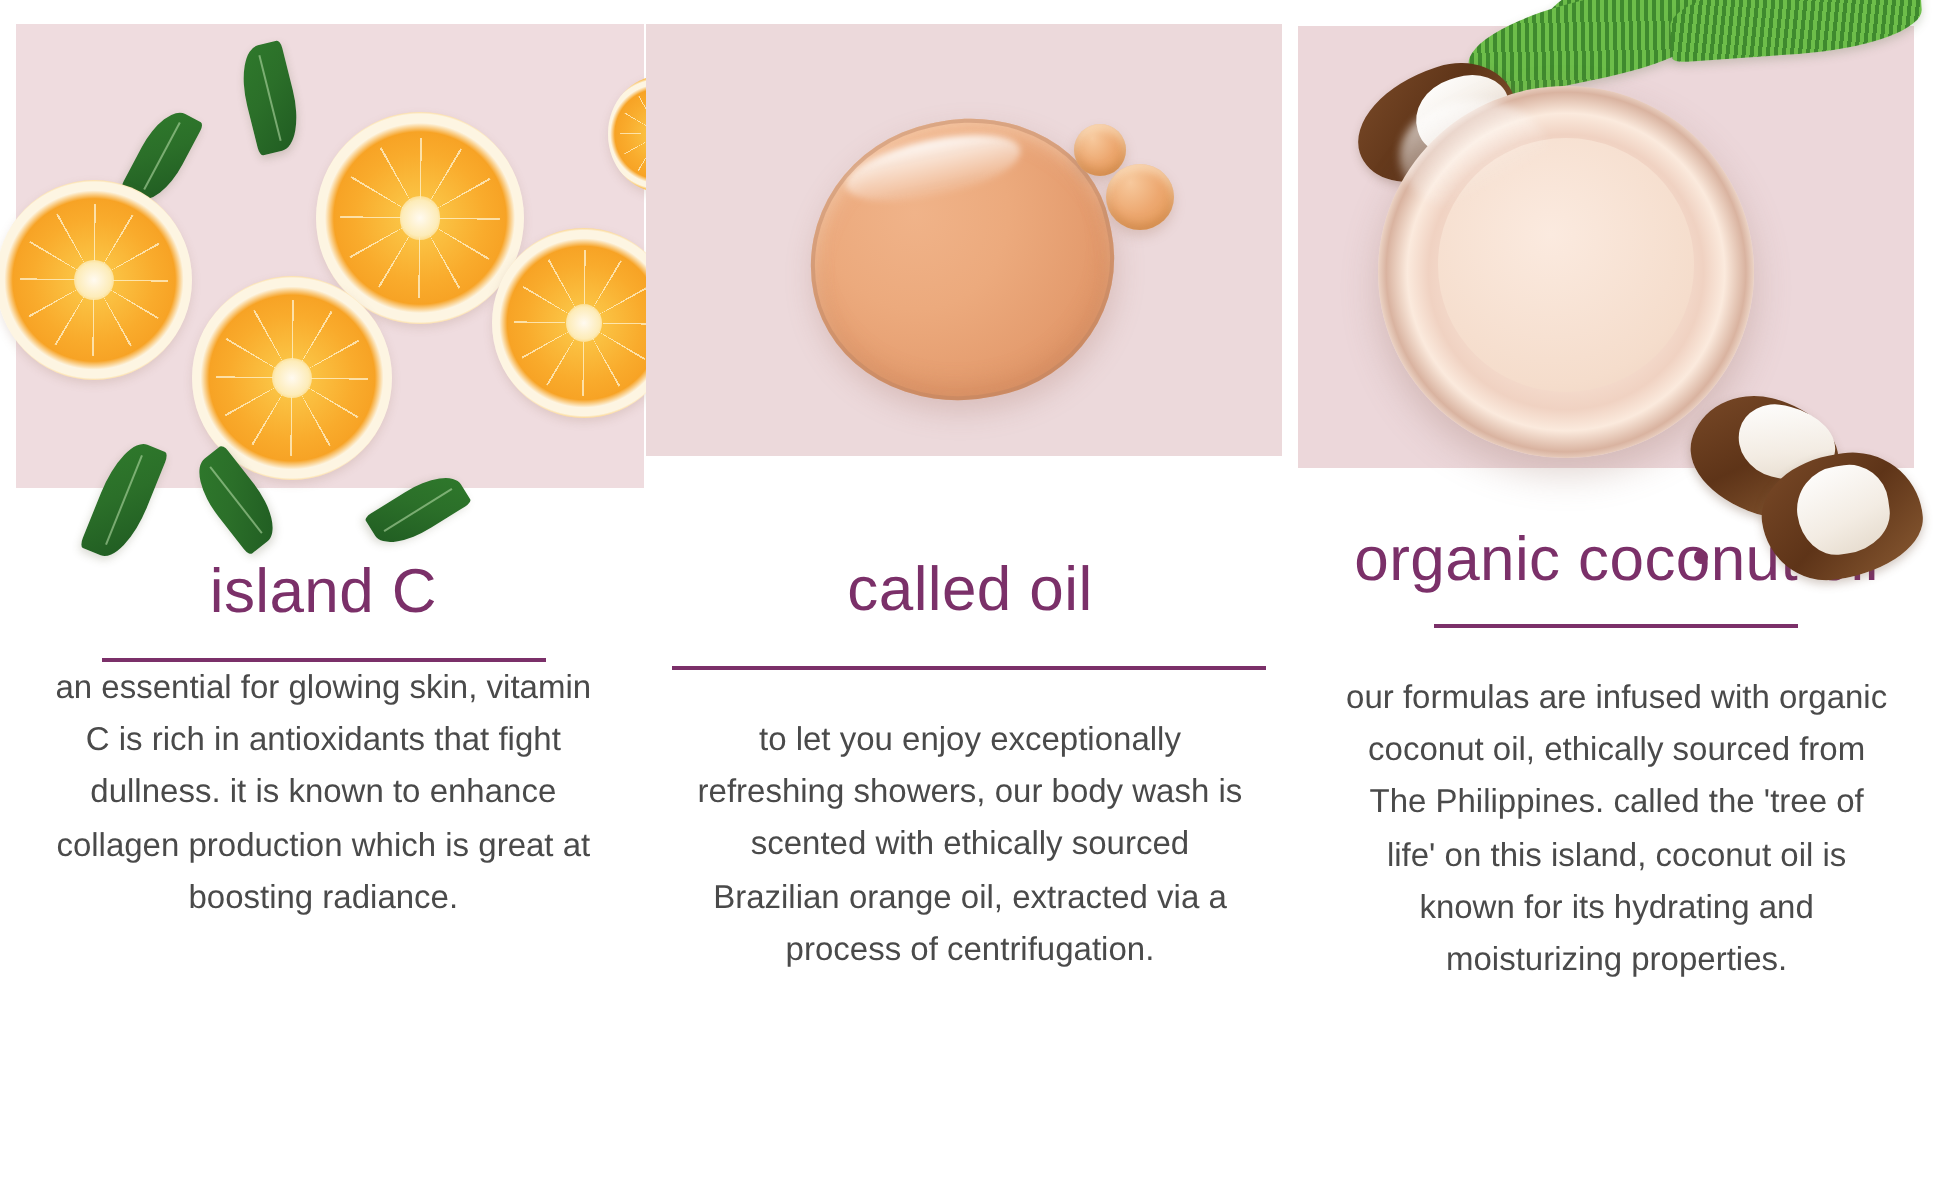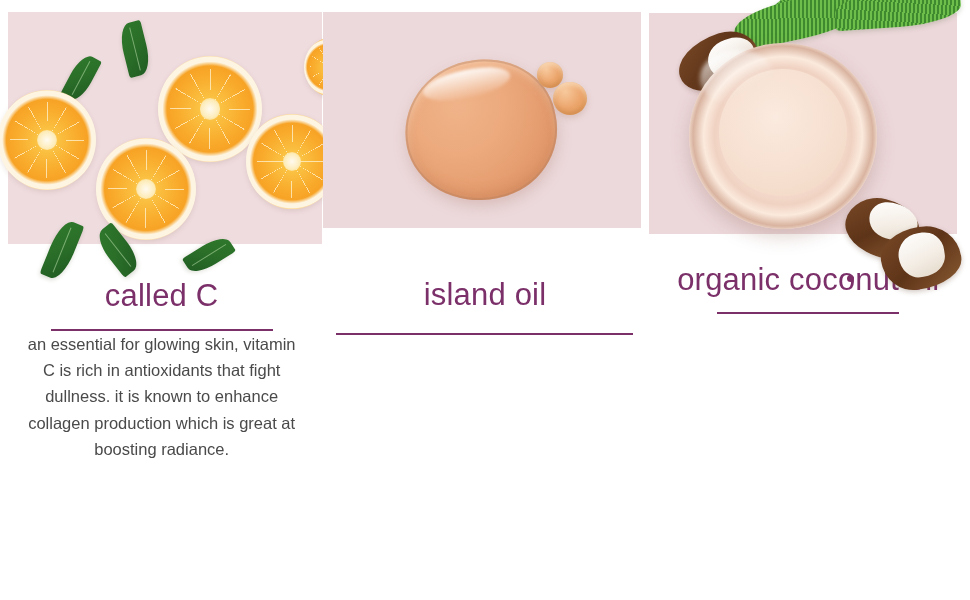--- a/index.html
+++ b/index.html
@@ -292,41 +292,42 @@
         <div class="orange-slice o3"></div>
         <div class="orange-slice o1"></div>
         <div class="orange-slice o4"></div>
         <div class="orange-slice o2"></div>
         <div class="citrus-leaf lf3"></div>
         <div class="citrus-leaf lf4"></div>
         <div class="citrus-leaf lf5"></div>
       </div>
     </div>
 
-    <div class="ingredient-title title-c1">called C</div>
+    <div class="ingredient-title title-c1">island C</div>
 
     <div class="title-rule rule-c1"></div>
 
     <div class="ingredient-copy copy-c1">an essential for glowing skin, vitamin C is rich in antioxidants that fight dullness. it is known to enhance collagen production which is great at boosting radiance.</div>
   </div>
 
   <div class="ingredient-column">
 
     <div class="media-frame">
       <div class="media-panel panel-c2">
         <div class="oil-blob"></div>
         <div class="oil-drop od1"></div>
         <div class="oil-drop od2"></div>
       </div>
     </div>
 
-    <div class="ingredient-title title-c2">island oil</div>
+    <div class="ingredient-title title-c2">called oil</div>
 
     <div class="title-rule rule-c2"></div>
 
+    <div class="ingredient-copy copy-c2">to let you enjoy exceptionally refreshing showers, our body wash is scented with ethically sourced Brazilian orange oil, extracted via a process of centrifugation.</div>
   </div>
 
   <div class="ingredient-column">
 
     <div class="media-frame">
       <div class="media-panel panel-c3">
         <div class="palm-frond pf3"></div>
         <div class="palm-frond pf1"></div>
         <div class="palm-frond pf2"></div>
         <div class="coconut-chunk cc1">
@@ -341,15 +342,16 @@
         </div>
         <div class="accent-dot"></div>
       </div>
     </div>
 
     <div class="ingredient-title title-c3">organic
 coconut oil</div>
 
     <div class="title-rule rule-c3"></div>
 
+    <div class="ingredient-copy copy-c3">our formulas are infused with organic coconut oil, ethically sourced from The Philippines. called the 'tree of life' on this island, coconut oil is known for its hydrating and moisturizing properties.</div>
   </div>
 
 </div>
 
 </body></html>

